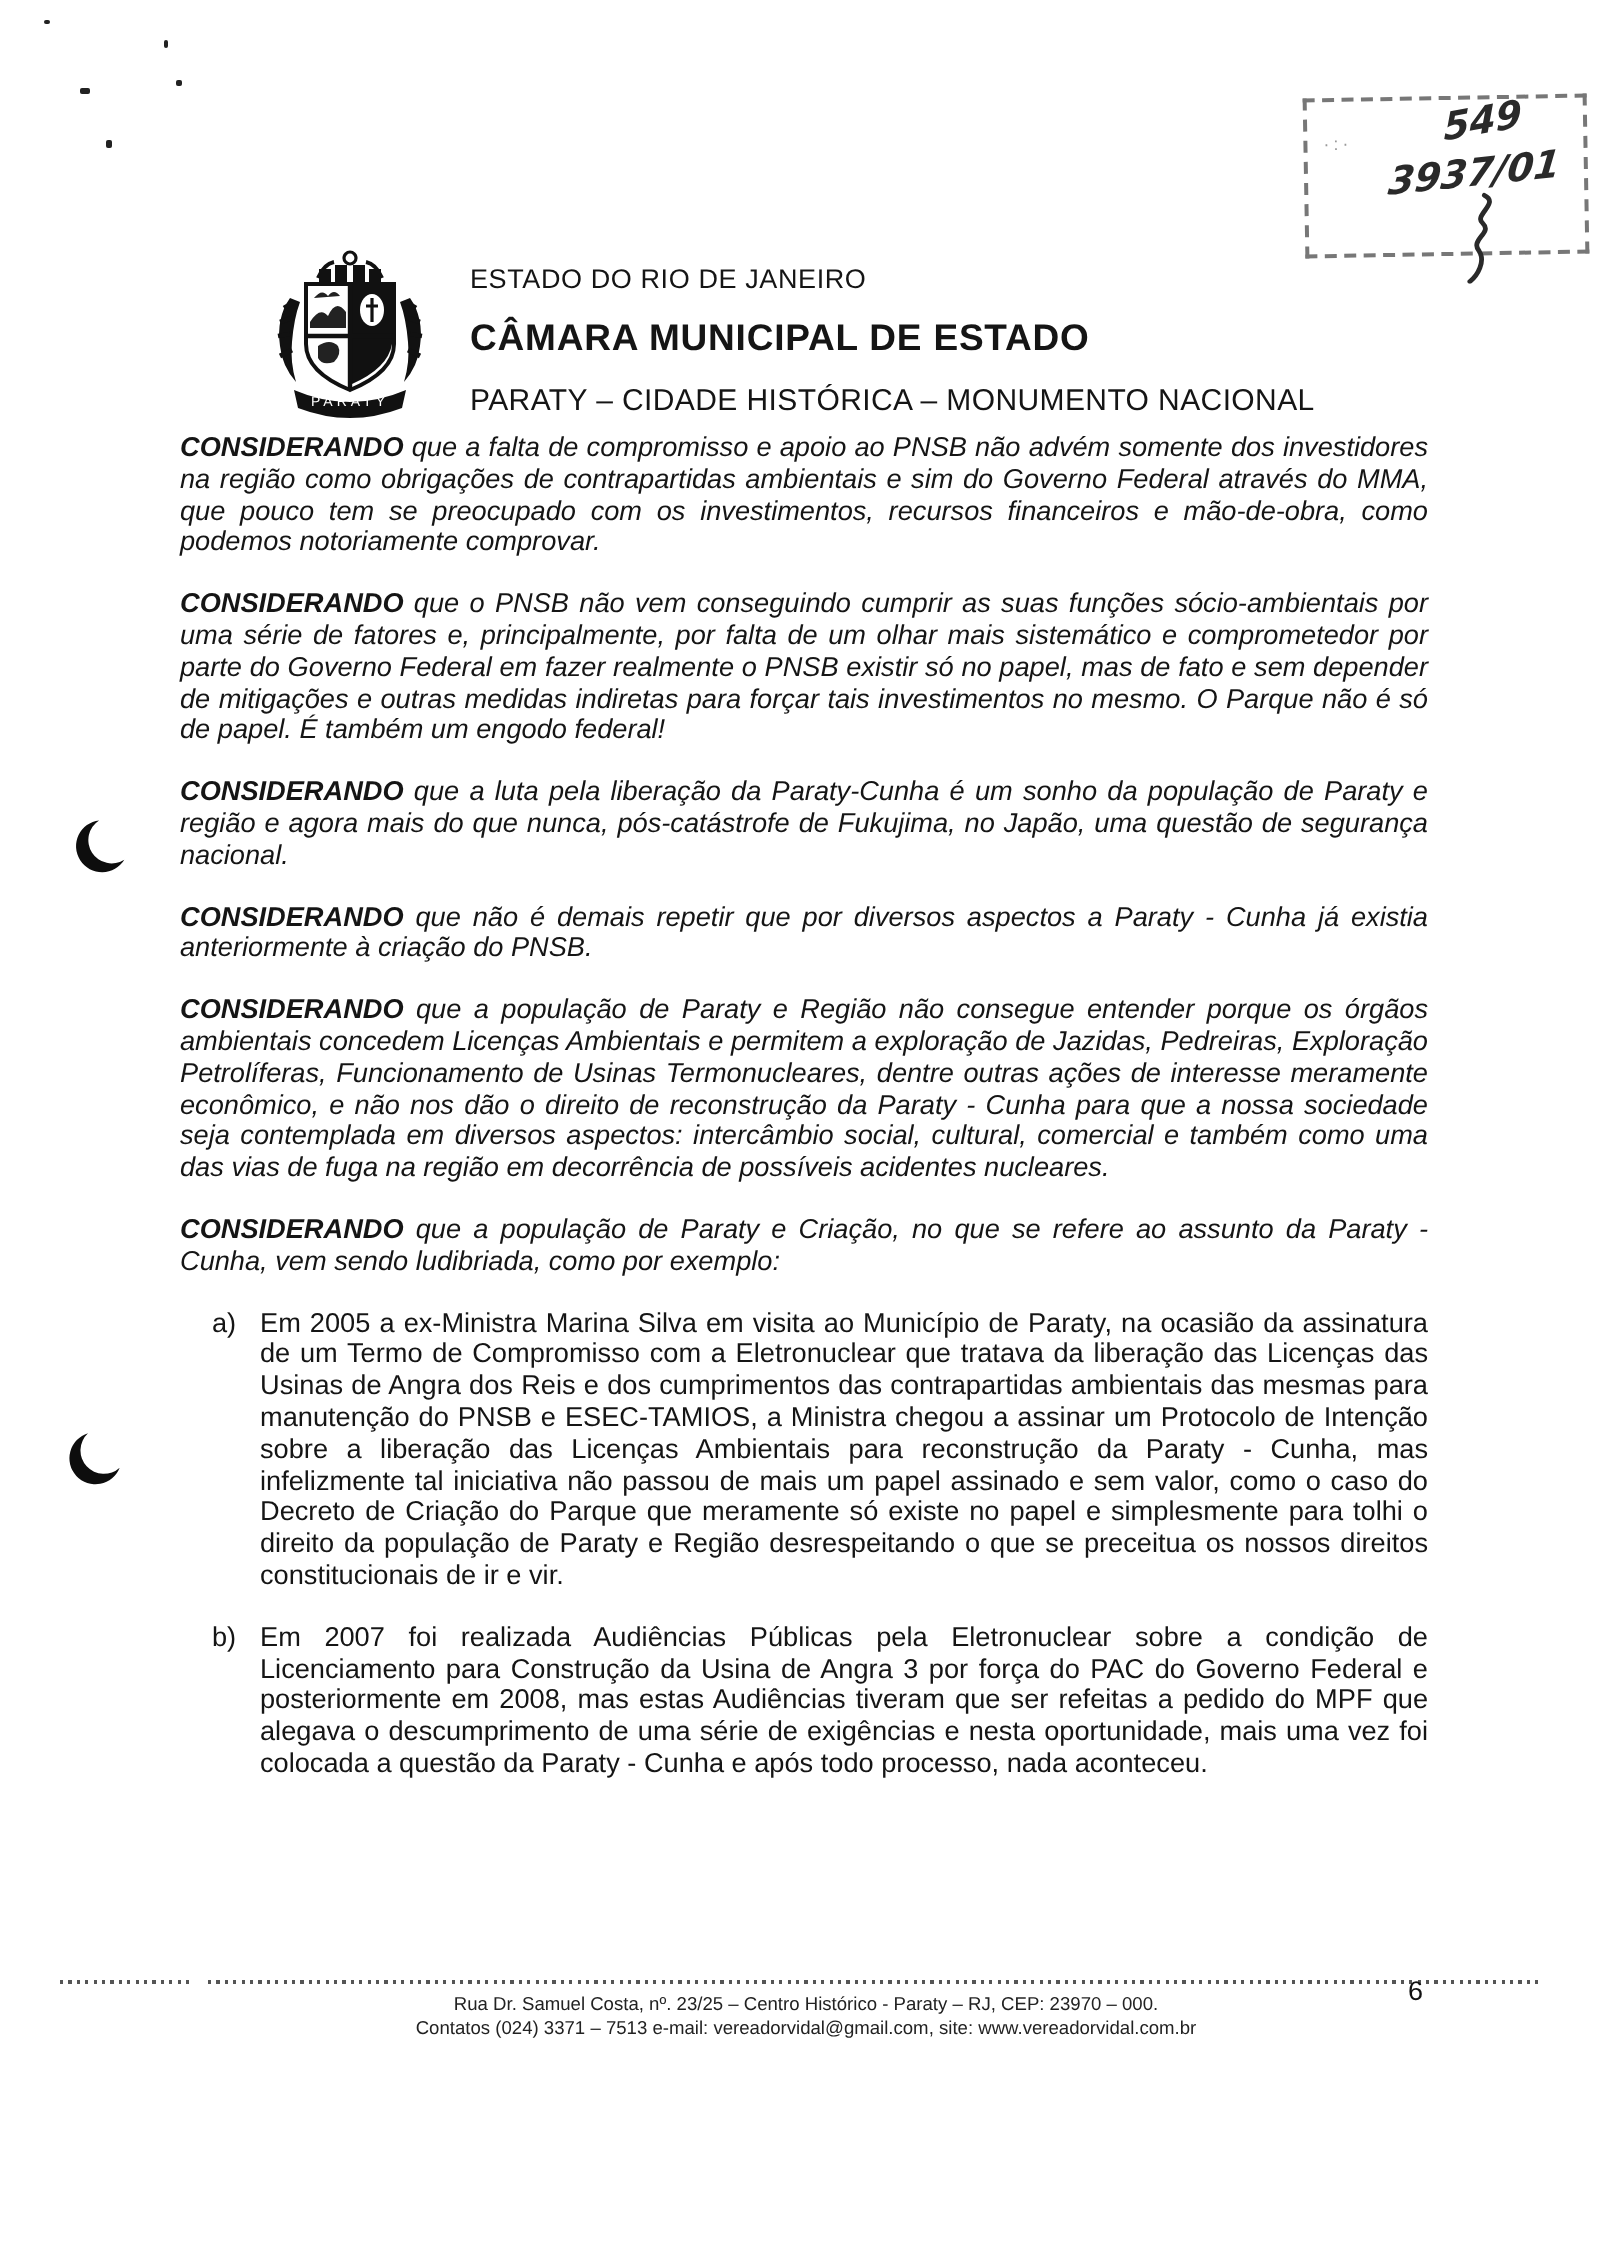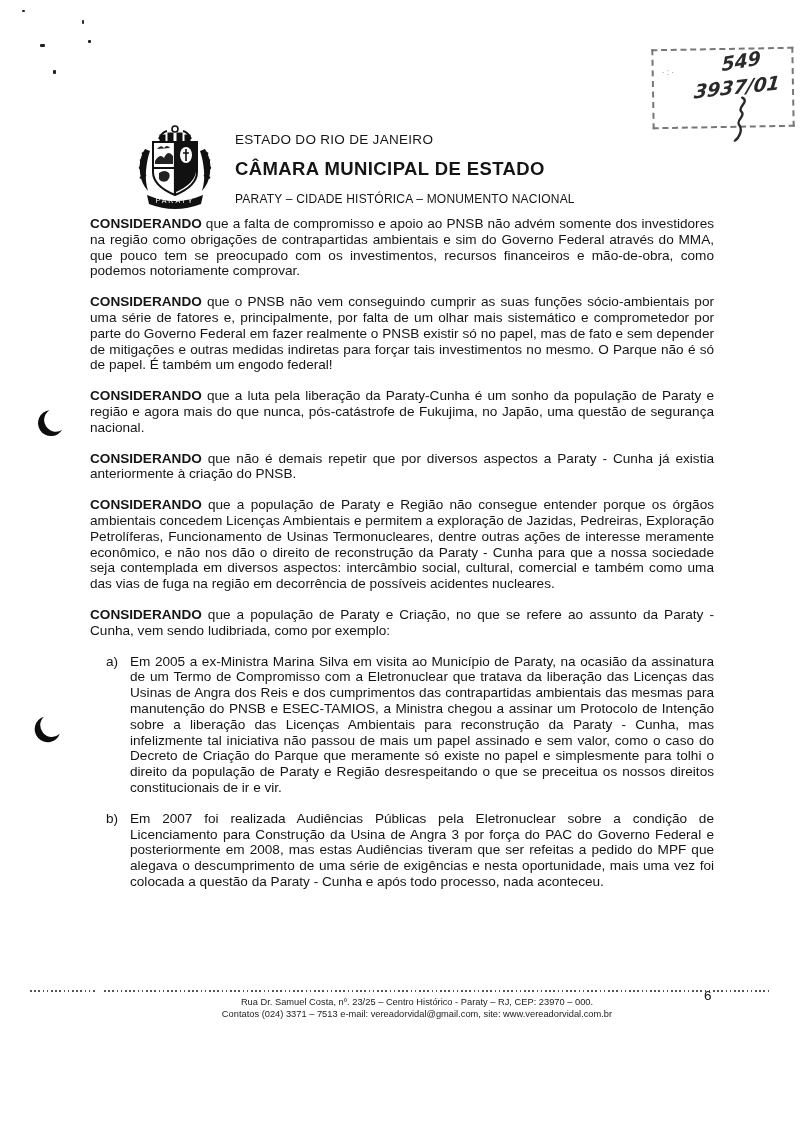--- a/index.html
+++ b/index.html
@@ -18,40 +18,40 @@
   }
   .stamp .hand{
     position:absolute;font-family:"DejaVu Sans",sans-serif;font-style:italic;
     font-weight:700;color:#2a2a2a;white-space:nowrap;
   }
   .stamp-l1{right:30px;top:0px;font-size:19px;transform:rotate(-9deg) skewX(-10deg);}
   .stamp-l2{right:12px;top:26px;font-size:19px;transform:rotate(-5deg) skewX(-12deg);}
   .stamp-marks{position:absolute;left:8px;top:16px;color:#999;font-size:9px;letter-spacing:2px;}
   .stamp-flourish{position:absolute;left:66px;top:46px;}
   
-  .header{position:absolute;left:133px;top:125px;display:flex;align-items:center;}
+  .header{position:absolute;left:133px;top:125px;display:flex;align-items:flex-end;}
   .crest{width:84px;height:84px;flex:0 0 auto;}
   .header-text{margin-left:18px;padding-top:4px;}
   .h-state{font-size:13.5px;font-weight:500;letter-spacing:.3px;margin:0 0 11px 0;}
   .h-title{font-size:18.5px;font-weight:600;letter-spacing:.4px;margin:0 0 12px 0;}
-  .h-sub{font-size:12px;font-weight:500;letter-spacing:.2px;margin:0;}
+  .h-sub{font-size:15px;font-weight:500;letter-spacing:.2px;margin:0;}
   
   .content{position:absolute;left:90px;top:216px;width:624px;
     font-size:13.6px;line-height:15.8px;text-align:justify;}
-  .content p{margin:0 0 15px 0;}
+  .content p{margin:0 0 15px 0;font-style:italic;}
   .cl{font-weight:700;}
   .item{display:flex;margin:0 0 15px 0;}
   .item-letter{flex:0 0 40px;padding-left:16px;box-sizing:border-box;}
   .item-text{flex:1;text-align:justify;}
   
   .dotline{position:absolute;height:2px;
     background:repeating-linear-gradient(90deg,#555 0 1.6px,transparent 1.6px 4.2px);}
   .dot1{left:30px;top:990px;width:66px;}
   .dot2{left:104px;top:990px;width:668px;}
-  .footer-text{position:absolute;left:134px;top:996px;width:566px;
+  .footer-text{position:absolute;left:120px;top:996px;width:566px;
     font-size:9.3px;line-height:12px;text-align:center;color:#222;}
   .email{}
   .page-number{position:absolute;left:704px;top:988px;font-size:13.5px;color:#111;}
 </style>
 </head>
 <body>
 
 <div class="speck" style="left:22px;top:10px;width:3px;height:2px;"></div>
 <div class="speck" style="left:82px;top:20px;width:2px;height:4px;"></div>
 <div class="speck" style="left:88px;top:40px;width:3px;height:3px;"></div>

